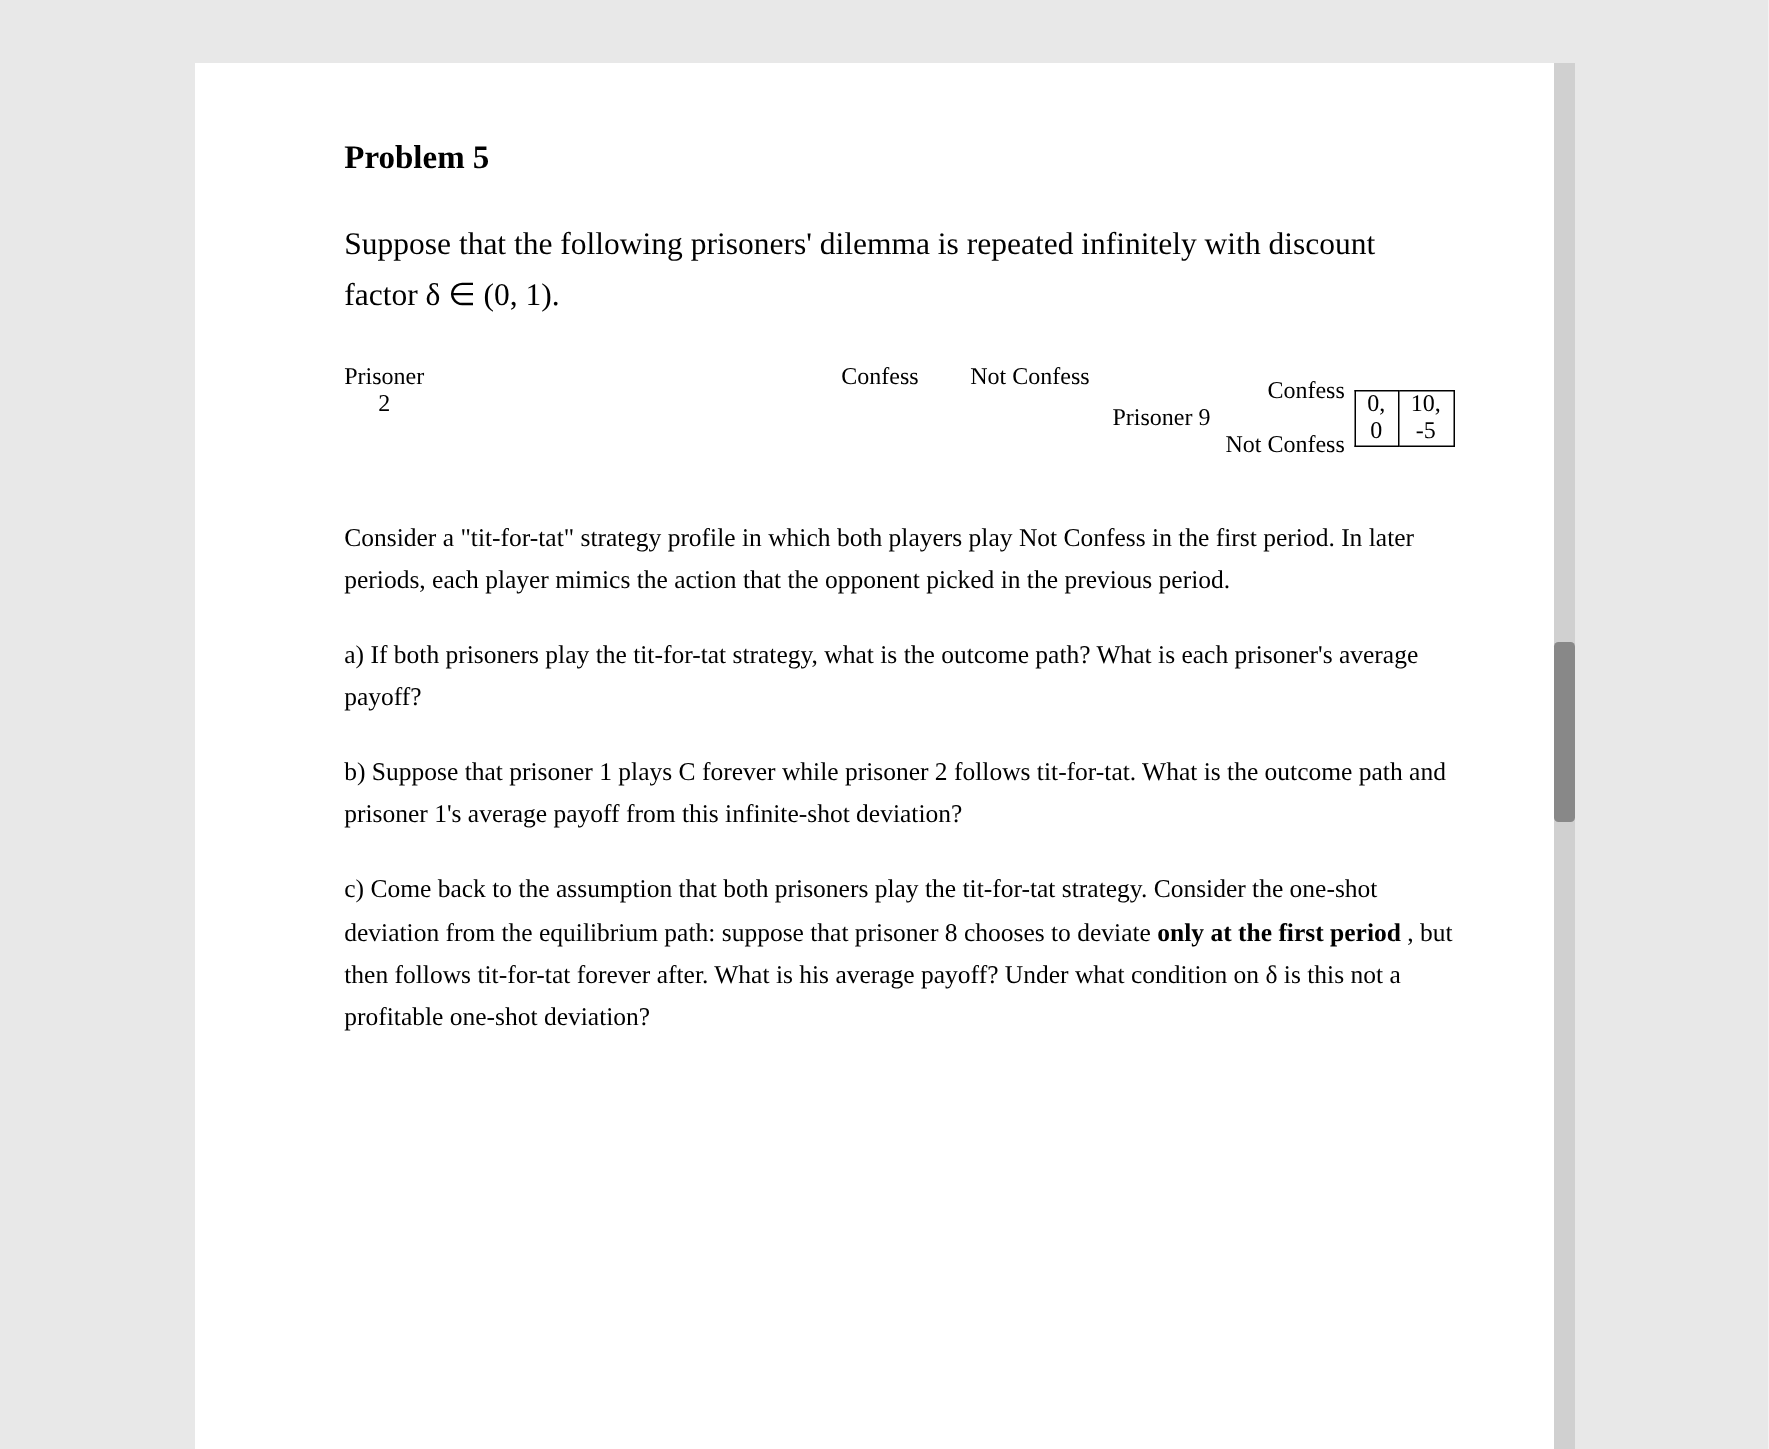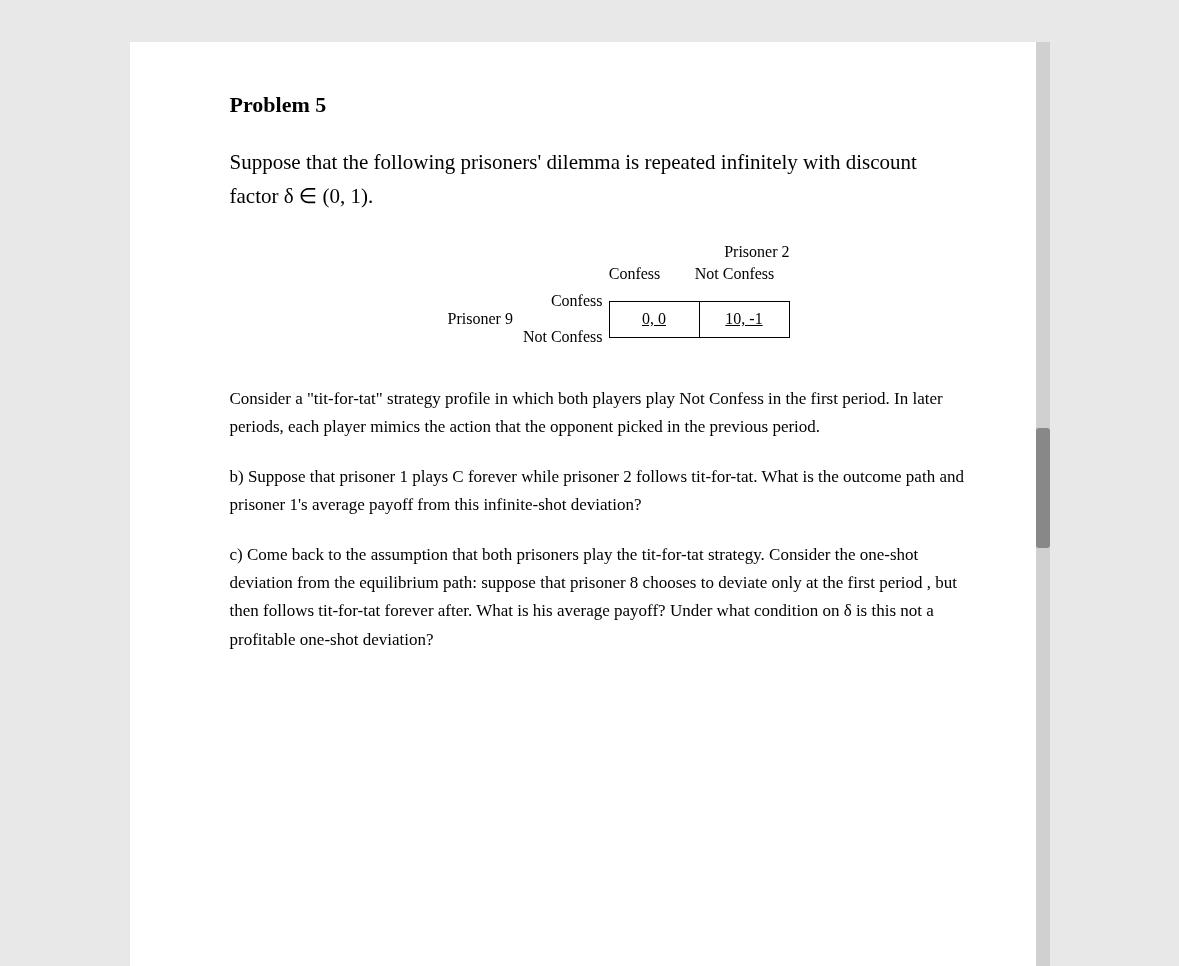--- a/index.html
+++ b/index.html
@@ -67,36 +67,35 @@
 
     .prisoner2-label {
       text-align: center;
       font-size: 16px;
       margin-bottom: 4px;
     }
 
     .payoff-table {
       border-collapse: collapse;
       font-size: 16px;
-      text-decoration: underline;
     }
 
     .payoff-table td {
       border: 1px solid #000;
       width: 90px;
       height: 36px;
       text-align: center;
       vertical-align: middle;
       padding: 0 8px;
     }
 
     .matrix-outer {
       display: flex;
-      flex-direction: column;
-      align-items: flex-end;
+      flex-direction: row;
+      align-items: flex-start;
     }
 
     .col-header-confess {
       width: 90px;
       text-align: center;
     }
 
     .col-header-notconfess {
       width: 110px;
       text-align: center;
@@ -134,21 +133,21 @@
     }
 
     .question-section {
       font-size: 17px;
       line-height: 1.65;
       margin-bottom: 22px;
       font-family: "Times New Roman", Times, serif;
     }
 
     .bold {
-      font-weight: normal;
+      font-weight: bold;
     }
   </style>
 </head>
 <body>
 
 <div class="page">
   <div class="scrollbar">
     <div class="scrollbar-thumb"></div>
   </div>
 
@@ -174,32 +173,33 @@
 
         <div class="row-labels">
           <div class="row-label">Confess</div>
           <div class="row-label">Not Confess</div>
         </div>
 
         <table class="payoff-table">
           <tbody>
               <tr>
             <td>0, 0</td>
-            <td>10, -1</td>
+            <td>10, -5</td>
           </tr>
         </tbody>
           </table>
       </div>
     </div>
   </div>
 
   <p class="question-section">
     <span>Consider a "tit-for-tat" strategy profile in which both players play Not Confess in the first period. In later periods, each player mimics the action that the opponent picked in the previous period.</span>
   </p>
 
+  <p class="question-section">a) If both prisoners play the tit-for-tat strategy, what is the outcome path?  What is each prisoner's average payoff?</p>
 
   <p class="question-section">b) Suppose that prisoner 1 plays C forever while prisoner 2 follows tit-for-tat.  What is the outcome path and prisoner 1's average payoff from this infinite-shot deviation?</p>
 
   <p class="question-section">
     <span>c) Come back to the assumption that both prisoners play the tit-for-tat strategy.  Consider the one-shot deviation from the equilibrium path: suppose that prisoner 8 chooses to deviate</span>
     <span class="bold">only at the first period</span>
     <span>, but then follows tit-for-tat forever after.  What is his average payoff? Under what condition on δ is this not a profitable one-shot deviation?</span>
   </p>
 
 </div>

